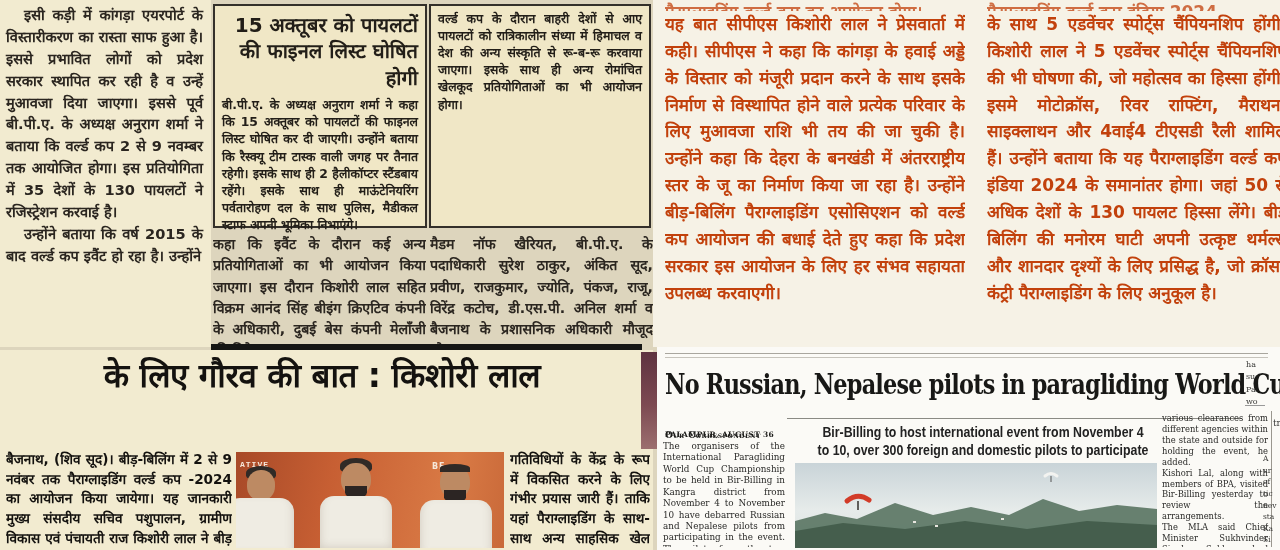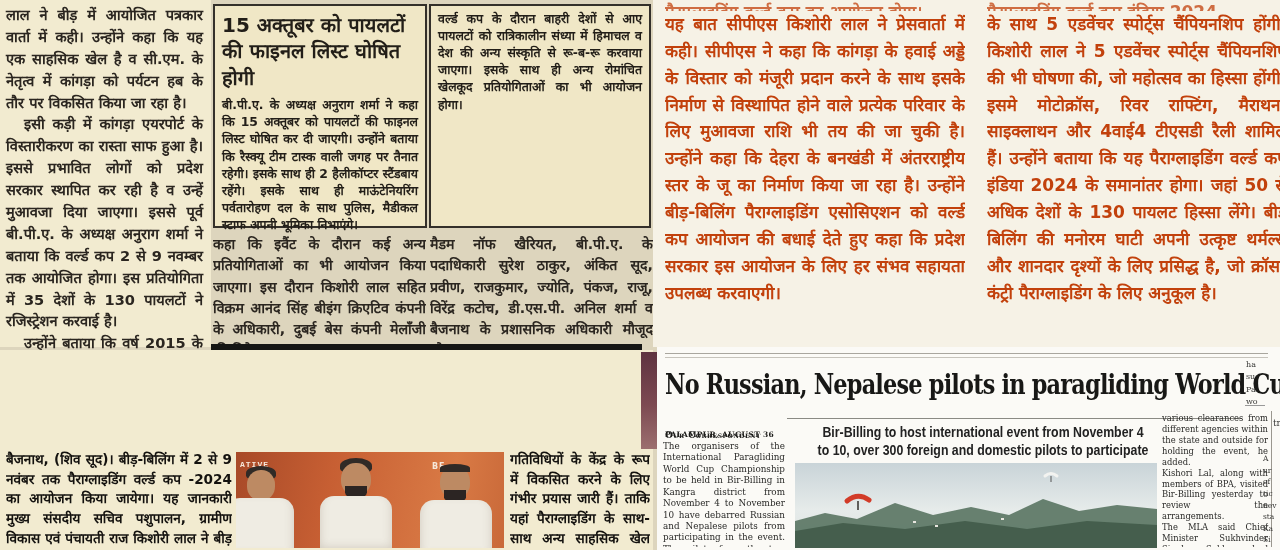--- a/index.html
+++ b/index.html
@@ -10,21 +10,21 @@
 
   
   .left-col { left:0; top:0; width:211px; height:347px; background:#f2ebd0;
     padding:4px 8px 0 6px; color:#2b2620; }
   .left-col p { font-size:14.6px; font-weight:600; line-height:1.5; text-align:justify; }
   .left-col p.ind { text-indent:18px; }
 
   .hbox { top:4px; height:224px; background:#f0e7c6; border:2px solid #34302a; padding:4px 7px; color:#221e18; }
   .hbox-1 { left:213px; width:214px; }
   .hbox-2 { left:429px; width:222px; }
-  .hbox h2 { font-size:20px; font-weight:800; text-align:left; line-height:1.32; margin:2px 0 5px; }
+  .hbox h2 { font-size:20px; font-weight:800; text-align:right; line-height:1.32; margin:2px 0 5px; }
   .hbox p { font-size:12.4px; font-weight:600; line-height:1.38; text-align:justify; }
   .hbox p::first-line { font-weight:800; }
 
   .mid-col { top:234px; height:110px; color:#2b2620; overflow:hidden; }
   .mid-col-1 { left:213px; width:213px; }
   .mid-col-2 { left:430px; width:223px; }
   .mid-col p { font-size:14.2px; font-weight:600; line-height:1.5; text-align:justify; }
 
   .black-rule { left:211px; top:344px; width:431px; height:6px; background:#161614; }
 
@@ -89,21 +89,20 @@
   .eng .edge-dash { position:absolute; left:588px; top:58px; width:20px; height:1px; background:#999; }
   .eng .edge-mid { left:616px; top:70px; font-size:9px; }
   .eng .edge-bottom { left:606px; top:106px; font-size:7.5px; }
 </style>
 </head>
 <body>
 
 <div class="canvas">
 
   <section class="abs left-col">
-    <p>लाल ने बीड़ में आयोजित पत्रकार वार्ता में कही। उन्होंने कहा कि यह एक साहसिक खेल है व सी.एम. के नेतृत्व में कांगड़ा को पर्यटन हब के तौर पर विकसित किया जा रहा है।</p>
     <p class="ind">इसी कड़ी में कांगड़ा एयरपोर्ट के विस्तारीकरण का रास्ता साफ हुआ है। इससे प्रभावित लोगों को प्रदेश सरकार स्थापित कर रही है व उन्हें मुआवजा दिया जाएगा। इससे पूर्व बी.पी.ए. के अध्यक्ष अनुराग शर्मा ने बताया कि वर्ल्ड कप 2 से 9 नवम्बर तक आयोजित होगा। इस प्रतियोगिता में 35 देशों के 130 पायलटों ने रजिस्ट्रेशन करवाई है।</p>
     <p class="ind">उन्होंने बताया कि वर्ष 2015 के बाद वर्ल्ड कप इवैंट हो रहा है। उन्होंने</p>
   </section>
 
   <section class="abs hbox hbox-1">
     <h2>15 अक्तूबर को पायलटों की फाइनल लिस्ट घोषित होगी</h2>
     <p>बी.पी.ए. के अध्यक्ष अनुराग शर्मा ने कहा कि 15 अक्तूबर को पायलटों की फाइनल लिस्ट घोषित कर दी जाएगी। उन्होंने बताया कि रैस्क्यू टीम टास्क वाली जगह पर तैनात रहेगी। इसके साथ ही 2 हैलीकॉप्टर स्टैंडबाय रहेंगे। इसके साथ ही माऊंटेनियरिंग पर्वतारोहण दल के साथ पुलिस, मैडीकल स्टाफ अपनी भूमिका निभाएंगे।</p>
   </section>
 
   <section class="abs hbox hbox-2">
@@ -124,20 +123,21 @@
       <p>यह बात सीपीएस किशोरी लाल ने प्रेसवार्ता में कही। सीपीएस ने कहा कि कांगड़ा के हवाई अड्डे के विस्तार को मंजूरी प्रदान करने के साथ इसके निर्माण से विस्थापित होने वाले प्रत्येक परिवार के लिए मुआवजा राशि भी तय की जा चुकी है। उन्होंने कहा कि देहरा के बनखंडी में अंतरराष्ट्रीय स्तर के जू का निर्माण किया जा रहा है। उन्होंने बीड़-बिलिंग पैराग्लाइडिंग एसोसिएशन को वर्ल्ड कप आयोजन की बधाई देते हुए कहा कि प्रदेश सरकार इस आयोजन के लिए हर संभव सहायता उपलब्ध करवाएगी।</p>
     </div>
     <div class="col col-b">
       <div class="clip">पैराग्लाइडिंग वर्ल्ड कप इंडिया 2024</div>
       <p>के साथ 5 एडवेंचर स्पोर्ट्स चैंपियनशिप होंगी। किशोरी लाल ने 5 एडवेंचर स्पोर्ट्स चैंपियनशिप की भी घोषणा की, जो महोत्सव का हिस्सा होंगी। इसमे मोटोक्रॉस, रिवर राफ्टिंग, मैराथन, साइक्लाथन और 4वाई4 टीएसडी रैली शामिल हैं। उन्होंने बताया कि यह पैराग्लाइडिंग वर्ल्ड कप इंडिया 2024 के समानांतर होगा। जहां 50 से अधिक देशों के 130 पायलट हिस्सा लेंगे। बीड़ बिलिंग की मनोरम घाटी अपनी उत्कृष्ट थर्मल्स और शानदार दृश्यों के लिए प्रसिद्ध है, जो क्रॉस-कंट्री पैराग्लाइडिंग के लिए अनुकूल है।</p>
     </div>
   </section>
 
   <section class="abs gaurav">
     <h1 class="headline">
+      <span style="display:block">के लिए गौरव की बात : किशोरी लाल</span>
     </h1>
     <div class="bodycol g-left">
       <p>बैजनाथ, (शिव सूद)। बीड़-बिलिंग में 2 से 9 नवंबर तक पैराग्लाइडिंग वर्ल्ड कप -2024 का आयोजन किया जायेगा। यह जानकारी मुख्य संसदीय सचिव पशुपालन, ग्रामीण विकास एवं पंचायती राज किशोरी लाल ने बीड़ स्थित आपास</p>
     </div>
 
     <div class="press-photo">
       <span class="banner-frag bf-left">ATIVE</span>
       <span class="banner-frag bf-right">BE</span>
       <div class="fig" style="left:-14px; top:14px; width:70px; height:82px;">
         <div class="hair" style="left:24px; top:0; width:30px; height:14px;"></div>

